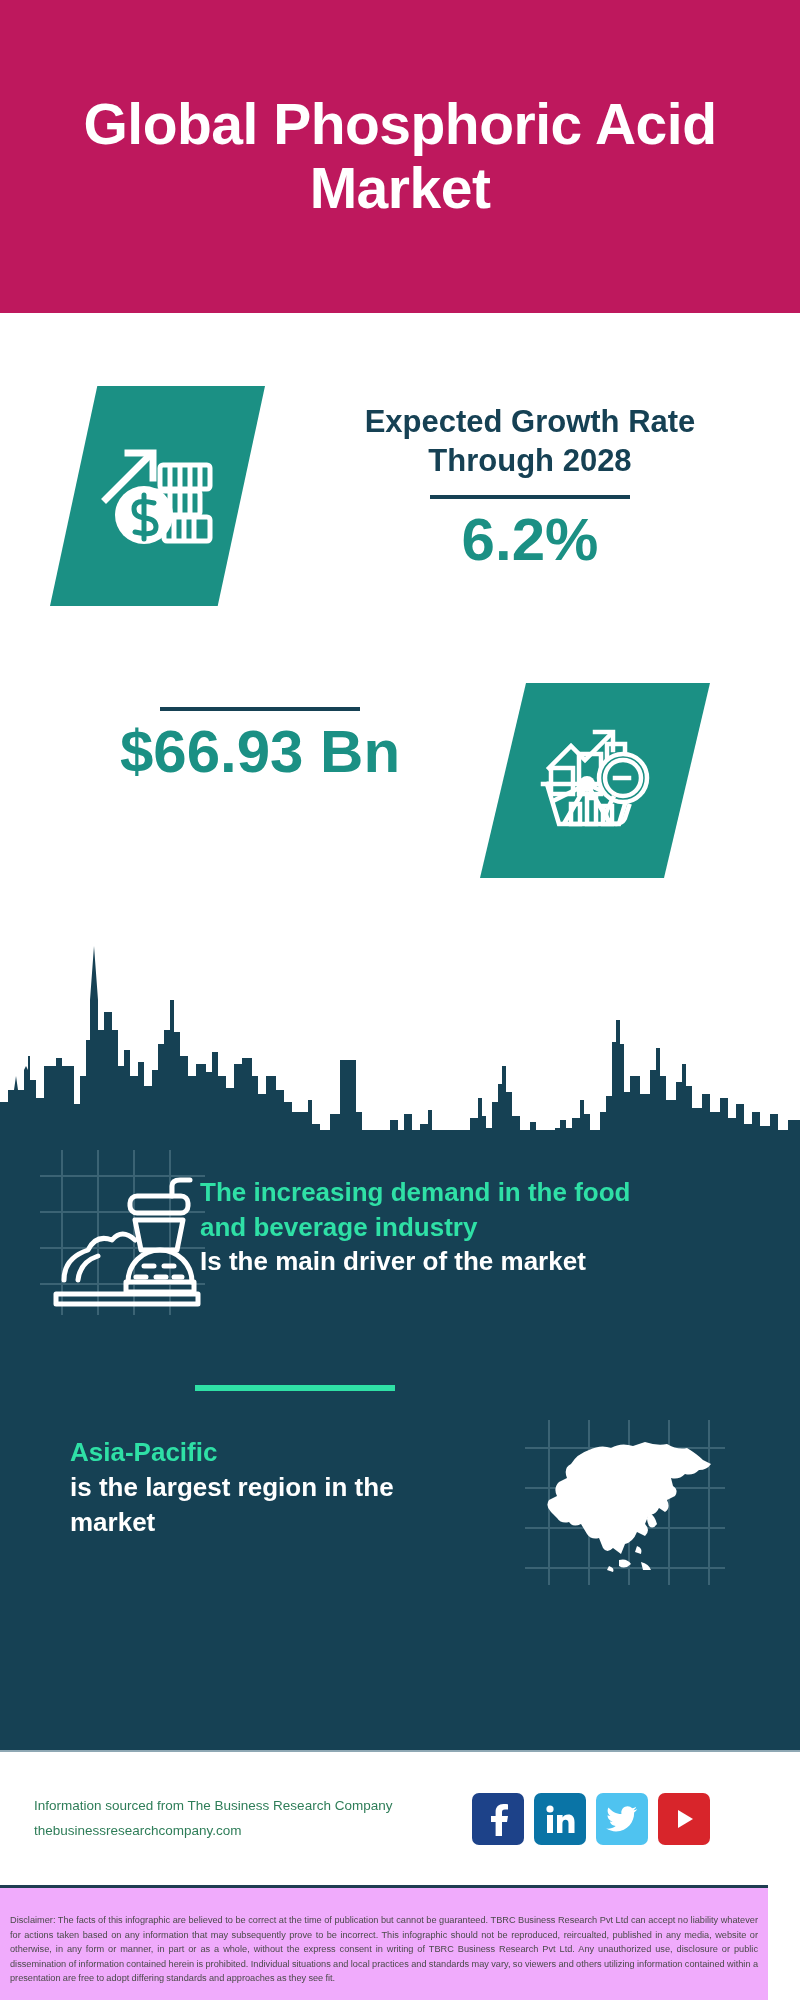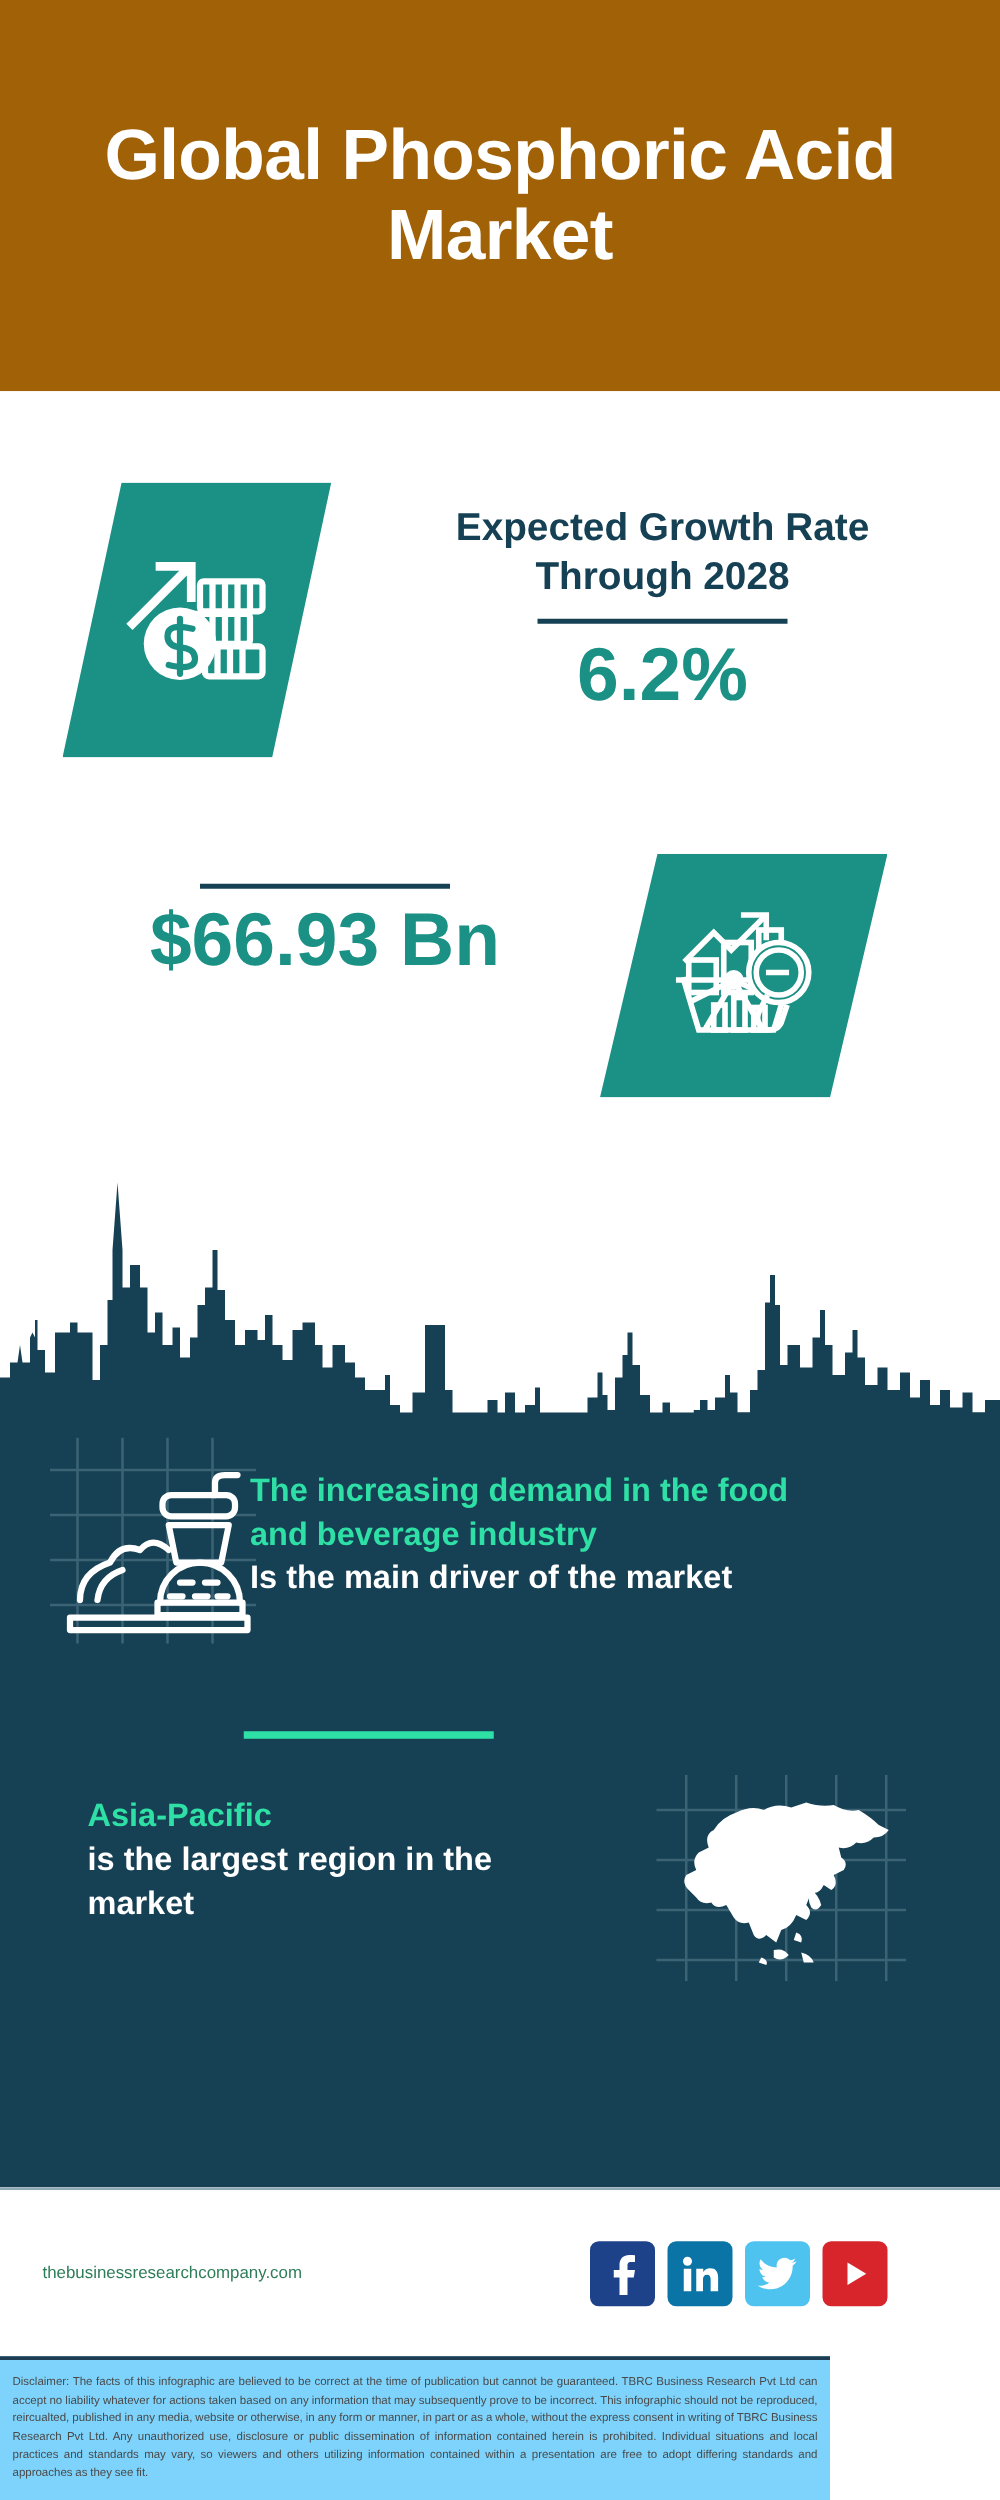--- a/index.html
+++ b/index.html
@@ -8,21 +8,21 @@
     font-family: "Liberation Sans", sans-serif;
     background:#ffffff;
     width:800px; height:2000px;
     overflow:hidden;
     position:relative;
   }
   .page { width:800px; height:2000px; position:relative; background:#ffffff; }
 
   
   .header {
-    background:#a16207;
+    background:#be185d;
     height:313px;
     display:flex; align-items:center; justify-content:center;
     padding:0 40px;
   }
   .header-title {
     color:#ffffff;
     font-size:57px;
     font-weight:bold;
     line-height:1.12;
     text-align:center;
@@ -123,24 +123,24 @@
   }
   .social-row { display:flex; gap:10px; margin-left:8px; }
   .social {
     width:52px; height:52px; border-radius:7px;
     display:flex; align-items:center; justify-content:center;
   }
   .social svg { display:block; }
 
   
   .disclaimer {
-    position:absolute; left:0; top:1885px; width:664px; height:115px;
-    background:#7dd3fc;
+    position:absolute; left:0; top:1885px; width:768px; height:115px;
+    background:#f0abfc;
     border-top:3px solid #1f3d52;
-    padding:10px 10px 0 10px;
+    padding:25px 10px 0 10px;
   }
   .disclaimer p {
     color:#4a4a4a;
     font-size:9.2px;
     line-height:1.58;
     text-align:justify;
     word-spacing:-0.3px;
   }
 </style>
 </head>
@@ -274,20 +274,21 @@
         <path fill="#ffffff" d="M112 126 Q118 128 116 134 L110 132 Z"></path>
         <path fill="#ffffff" d="M94 140 Q102 138 106 144 Q100 150 94 146 Z"></path>
         <path fill="#ffffff" d="M116 142 Q124 144 126 150 L118 150 Z"></path>
         <path fill="#ffffff" d="M84 146 Q90 148 88 152 L82 150 Z"></path>
       </svg>
     </div>
   </div>
 
   <div class="footer">
     <div class="footer-text">
+      <div>Information sourced from The Business Research Company</div>
       <div>thebusinessresearchcompany.com</div>
     </div>
     <div class="social-row">
       <div class="social" style="background:#1D4289;">
         <svg width="30" height="34" viewBox="0 0 30 34">
           <path fill="#ffffff" d="M19 34 V20 h5 l1-6 h-6 V10.5 c0-1.8 .5-3 3-3 H25 V2.2 C24.5 2.1 22.6 2 20.4 2 15.8 2 12.6 4.8 12.6 9.9 V14 H8 v6 h4.6 V34 Z"></path>
         </svg>
       </div>
       <div class="social" style="background:#0A74A6;">
         <svg width="32" height="32" viewBox="0 0 32 32">

